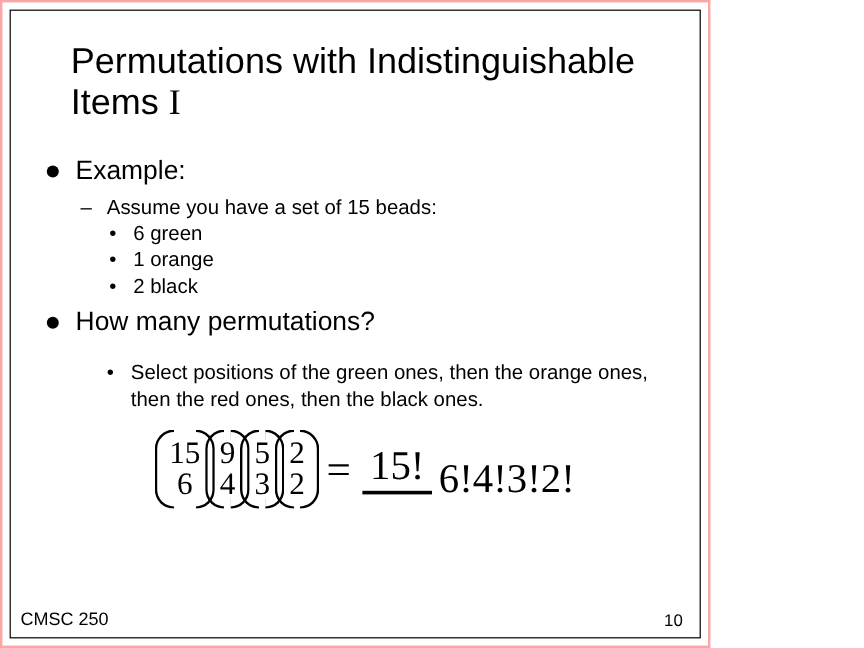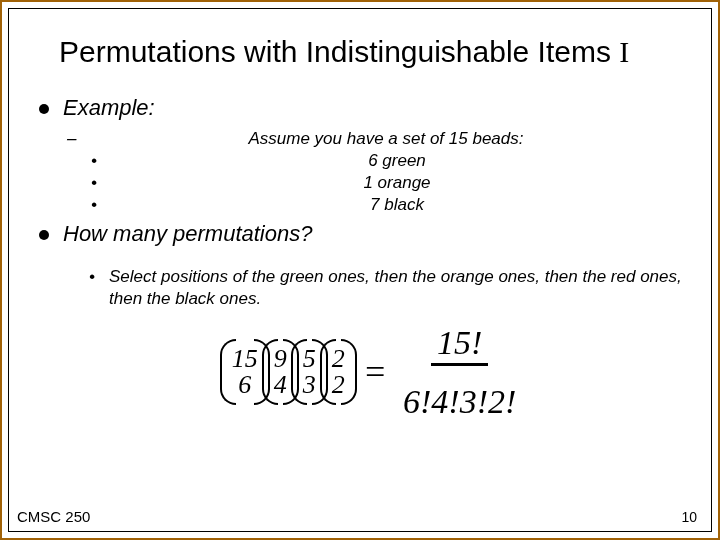--- a/index.html
+++ b/index.html
@@ -7,23 +7,23 @@
     padding: 0;
     width: 720px;
     height: 540px;
     background: #fff;
     font-family: Arial, Helvetica, sans-serif;
     color: #000;
   }
   .slide {
     position: relative;
     box-sizing: border-box;
-    width: 720px;
+    width: 592px;
     height: 540px;
-    border: 2px solid #a16207;
+    border: 2px solid #fca5a5;
   }
   .inner {
     position: absolute;
     left: 6px; right: 6px; top: 6px; bottom: 6px;
     border: 1px solid #000;
     box-sizing: border-box;
     padding: 16px 28px 10px 28px;
   }
   .title {
     font-size: 30px;
@@ -36,37 +36,35 @@
   ul.top {
     list-style: none;
     margin: 0;
     padding: 0;
   }
   ul.top > li {
     position: relative;
     padding-left: 26px;
     margin-bottom: 6px;
     font-size: 22px;
-    font-style: italic;
   }
   ul.top > li::before {
     content: "";
     position: absolute;
     left: 2px;
     top: 0.42em;
     width: 10px;
     height: 10px;
     background: #000;
     border-radius: 50%;
   }
   ul.dash {
     list-style: none;
     margin: 8px 0 4px 0;
     padding: 0;
-    text-align: center;
   }
   ul.dash > li {
     position: relative;
     padding-left: 26px;
     font-size: 17px;
     margin-bottom: 2px;
   }
   ul.dash > li::before {
     content: "–";
     position: absolute;
@@ -135,21 +133,21 @@
     border-left: none;
     border-radius: 0 22px 22px 0;
   }
   .eq {
     display: inline-block;
     margin: 0 10px;
     font-size: 36px;
   }
   .frac {
     display: inline-flex;
-    flex-direction: column;
+    flex-direction: row;
     align-items: center;
     font-size: 34px;
     line-height: 1.1;
   }
   .frac .top {
     border-bottom: 3px solid #000;
     padding: 0 6px 1px 6px;
   }
   .frac .bot {
     padding: 17px 6px 0 6px;
@@ -179,21 +177,21 @@
 
     <ul class="top">
       <li>
         <span>Example:</span>
         <ul class="dash">
           <li>
             <span>Assume you have a set of 15 beads:</span>
             <ul class="dot">
               <li>6 green</li>
               <li>1 orange</li>
-              <li>7 black</li>
+              <li>2 black</li>
             </ul>
           </li>
         </ul>
       </li>
 
       <li>
         <span>How many permutations?</span>
         <ul class="dot small" style="margin-left:24px; margin-top:19px;">
           <li>Select positions of the green ones, then the orange ones, then the red ones, then the black ones.</li>
         </ul>

